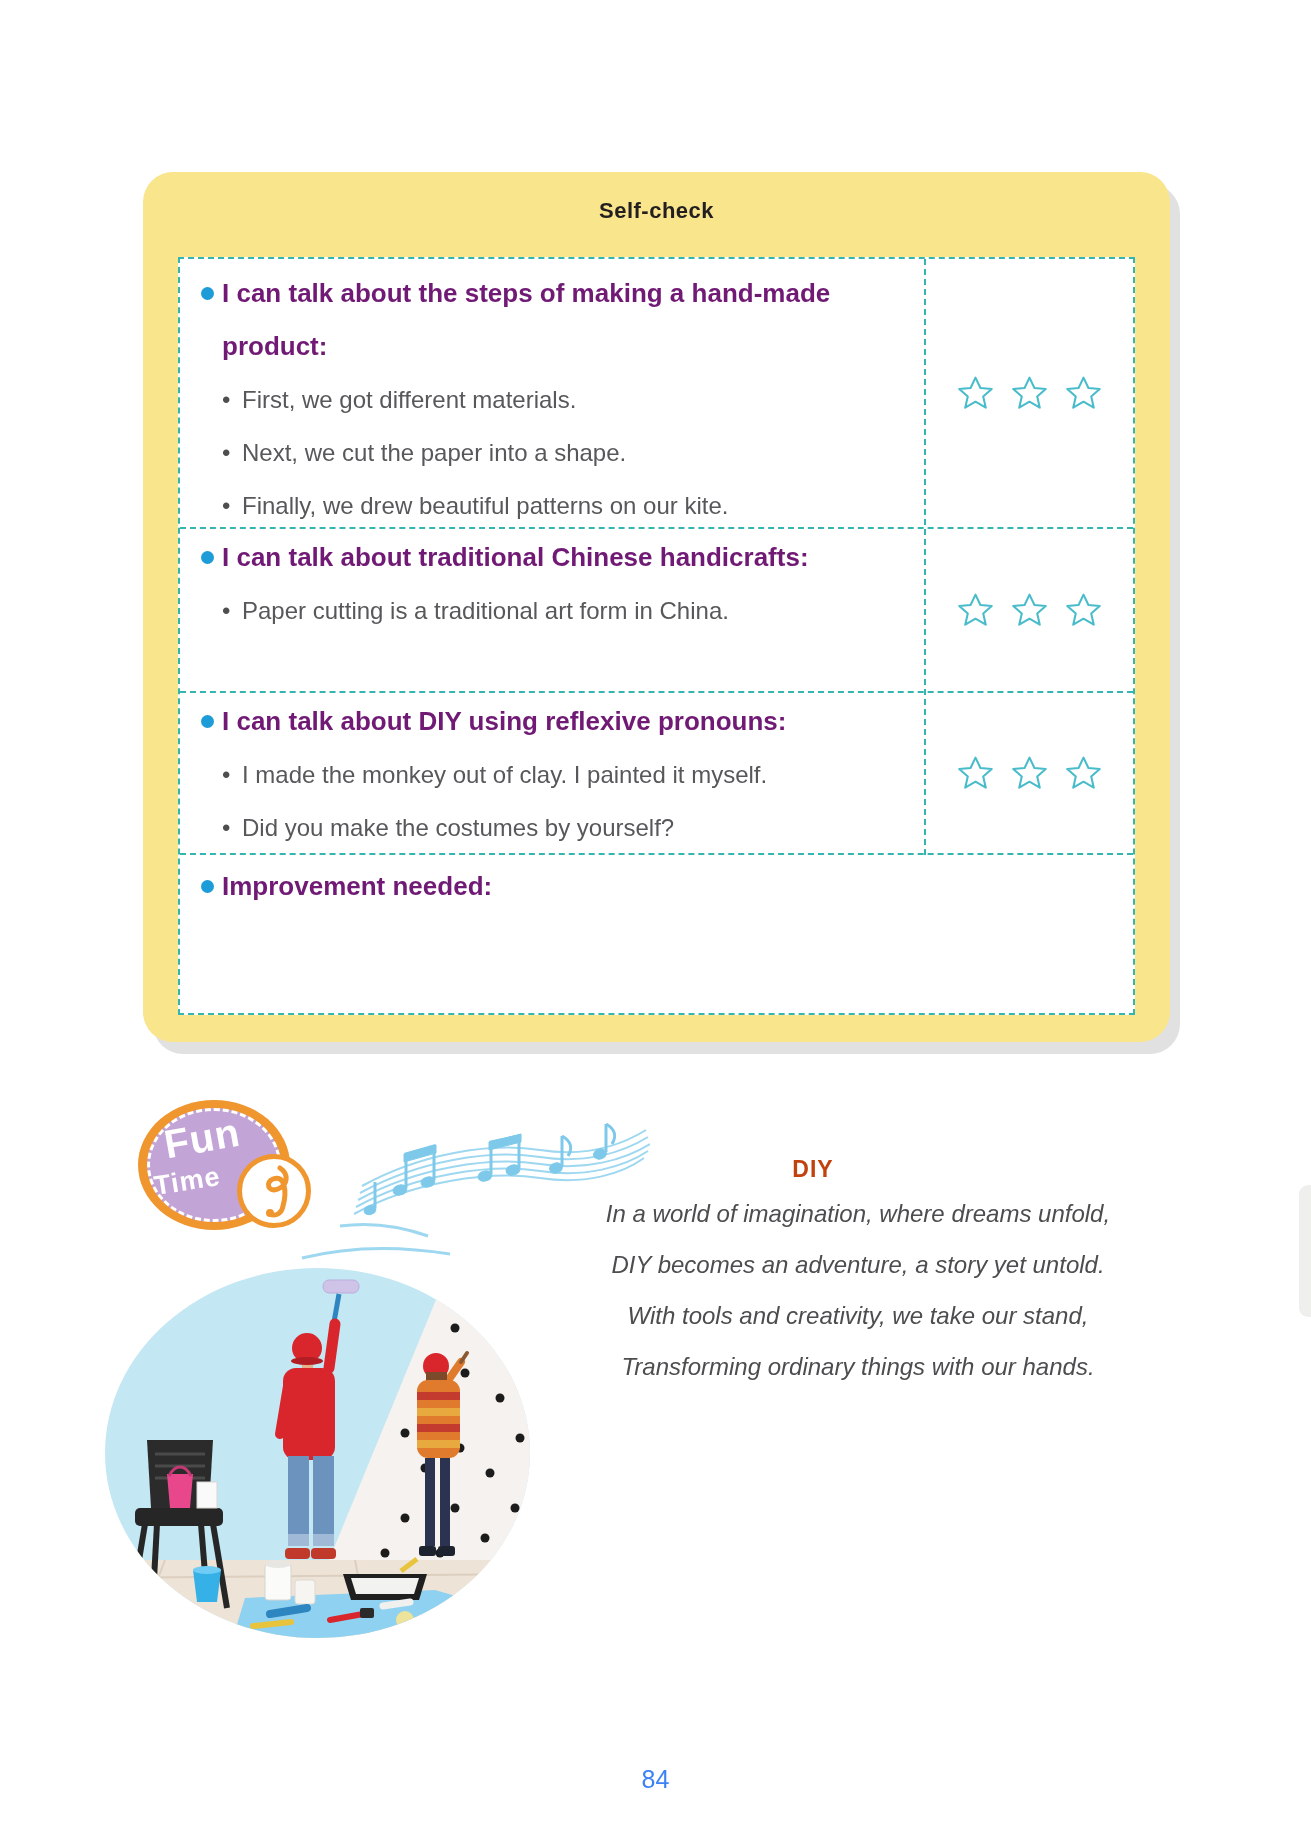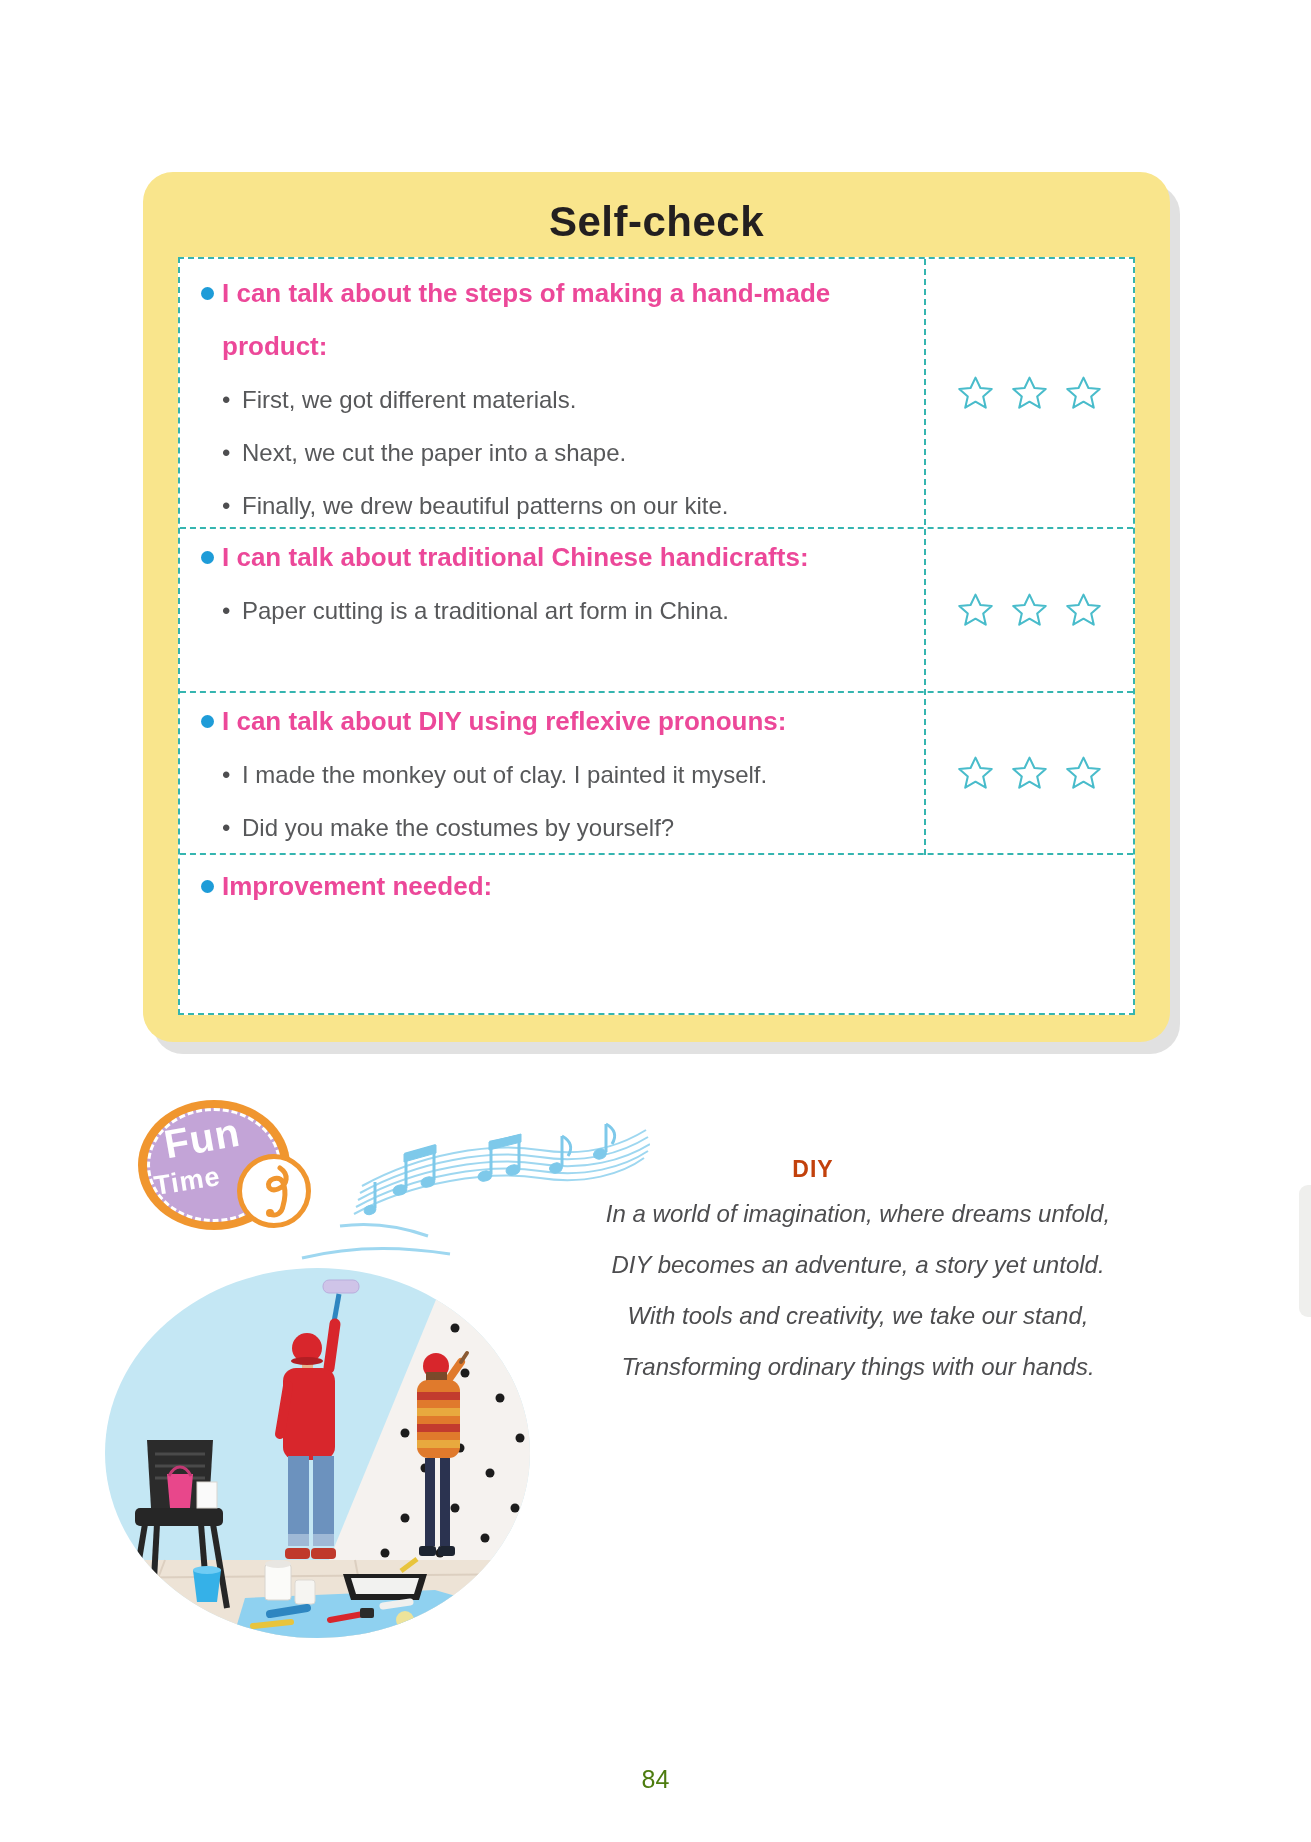--- a/index.html
+++ b/index.html
@@ -3,28 +3,28 @@
 <meta charset="utf-8">
 <style>
   html,body{margin:0;padding:0;background:#ffffff;}
   #page{position:relative;width:1311px;height:1842px;background:#ffffff;overflow:hidden;
         font-family:"Liberation Sans","DejaVu Sans",sans-serif;}
 
   
   .yellow-panel{position:absolute;left:143px;top:172px;width:1027px;height:870px;
     background:#F9E58C;border-radius:30px;box-shadow:10px 12px 0 rgba(120,120,120,.22);}
   .sc-title{position:absolute;left:143px;top:198px;width:1027px;text-align:center;
-    font-size:42px;font-weight:800;letter-spacing:.5px;color:#231F20;}
+    font-size:22px;font-weight:800;letter-spacing:.5px;color:#231F20;}
   .sc-table{position:absolute;left:178px;top:257px;width:957px;height:758px;
     border:2px dashed #35B5B0;box-sizing:border-box;background:#ffffff;}
   .h-div{position:absolute;left:0;width:953px;border-top:2px dashed #35B5B0;}
   .v-div{position:absolute;left:744px;top:0;height:596px;border-left:2px dashed #35B5B0;}
   .sc-row{position:absolute;left:0;width:744px;line-height:53px;overflow:hidden;}
   .sc-heading{position:relative;padding-left:42px;max-width:690px;
-    font-size:26px;font-weight:600;color:#ec4899;white-space:normal;}
+    font-size:26px;font-weight:600;color:#701a75;white-space:normal;}
   .dot{position:absolute;left:21px;top:20px;width:13px;height:13px;border-radius:50%;
     background:#1E9CD8;}
   ul.sc-items{list-style:none;margin:0 0 0 42px;padding:0;}
   ul.sc-items li{position:relative;padding-left:20px;font-size:24px;color:#57585A;
     white-space:nowrap;}
   ul.sc-items li::before{content:"\2022";position:absolute;left:0;color:#4E4E50;}
   .star-cell{position:absolute;left:744px;width:211px;display:flex;align-items:center;
     justify-content:center;gap:17px;}
   .star-cell svg{display:block;}
 
@@ -50,21 +50,21 @@
     font-size:24px;color:#4D4D4F;line-height:51px;text-align:center;}
   .poem .stanza2{margin-top:29px;}
   .poem div{white-space:nowrap;}
 
   
   .photo-ellipse{position:absolute;left:105px;top:1268px;width:425px;height:370px;
     border-radius:50%;overflow:hidden;}
 
   
   .page-number{position:absolute;left:0;top:1765px;width:1311px;text-align:center;
-    font-size:25px;color:#4d7c0f;}
+    font-size:25px;color:#3b82f6;}
   .edge-strip{position:absolute;right:0;top:1185px;width:12px;height:132px;
     background:#EFEFED;border-radius:9px 0 0 9px;}
 </style>
 </head>
 <body>
 
 <div id="page">
 
   <div class="yellow-panel"></div>
   <div class="sc-title">Self-check</div>

